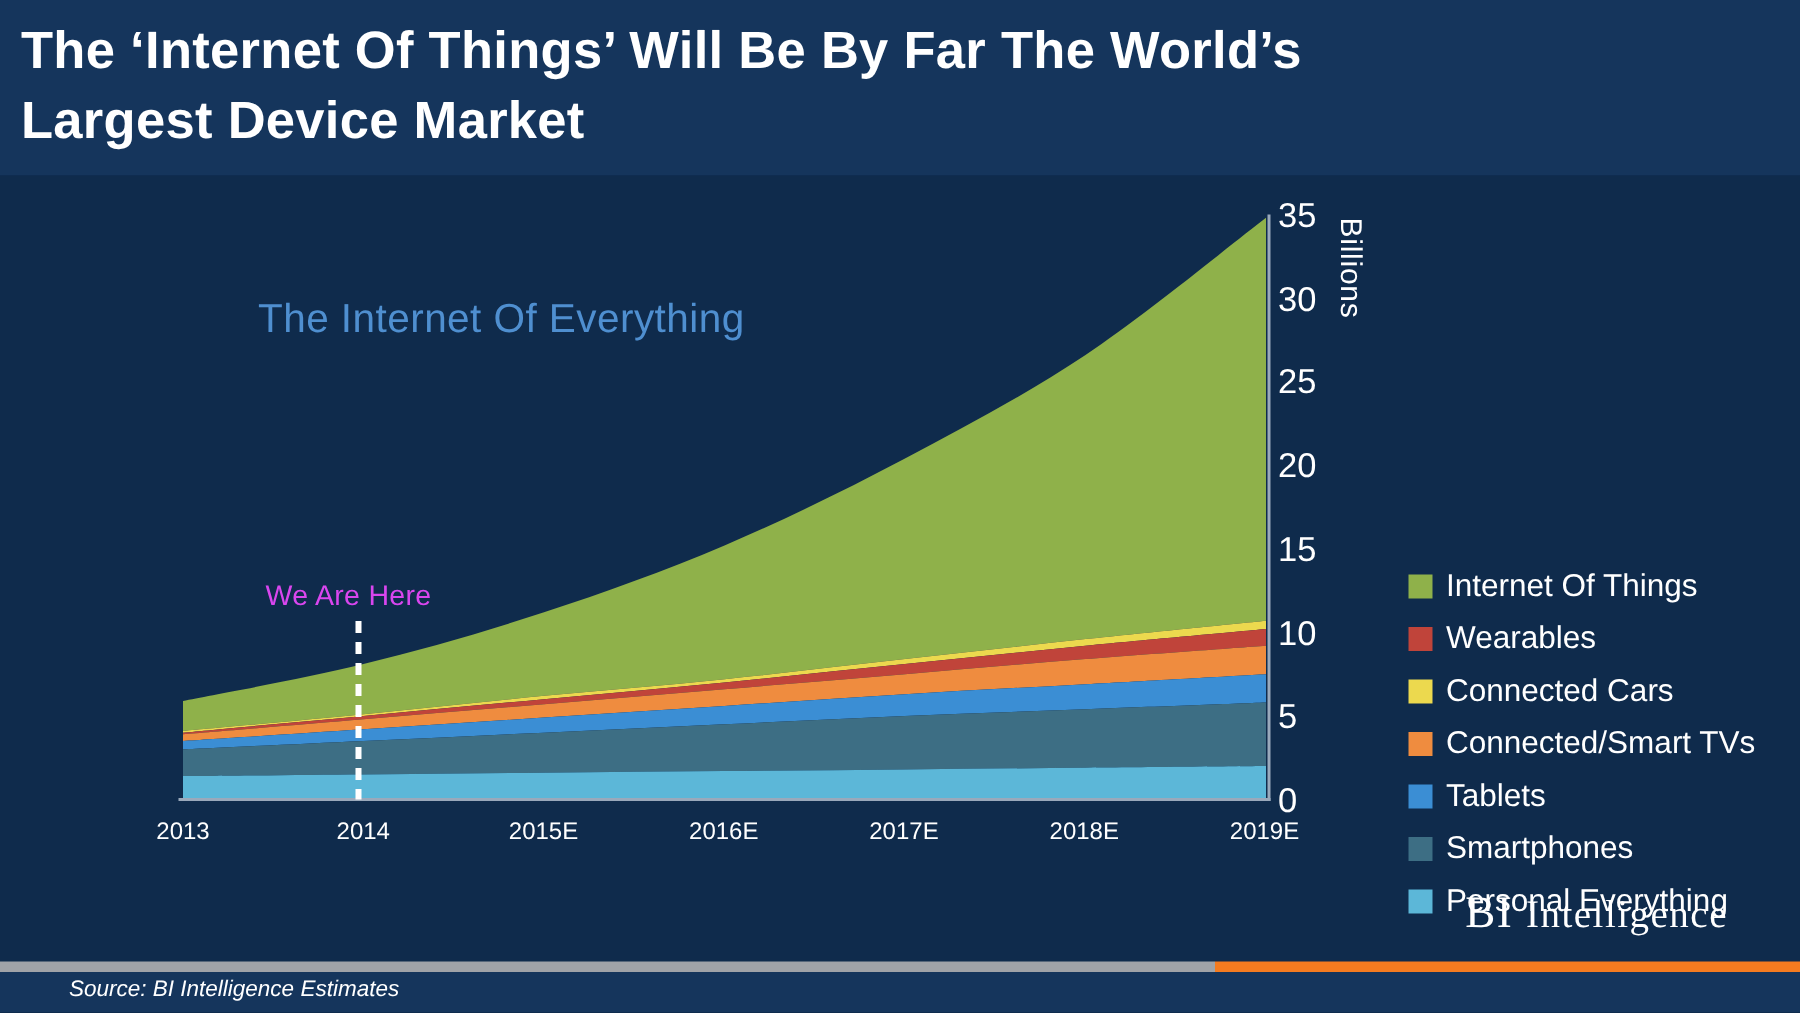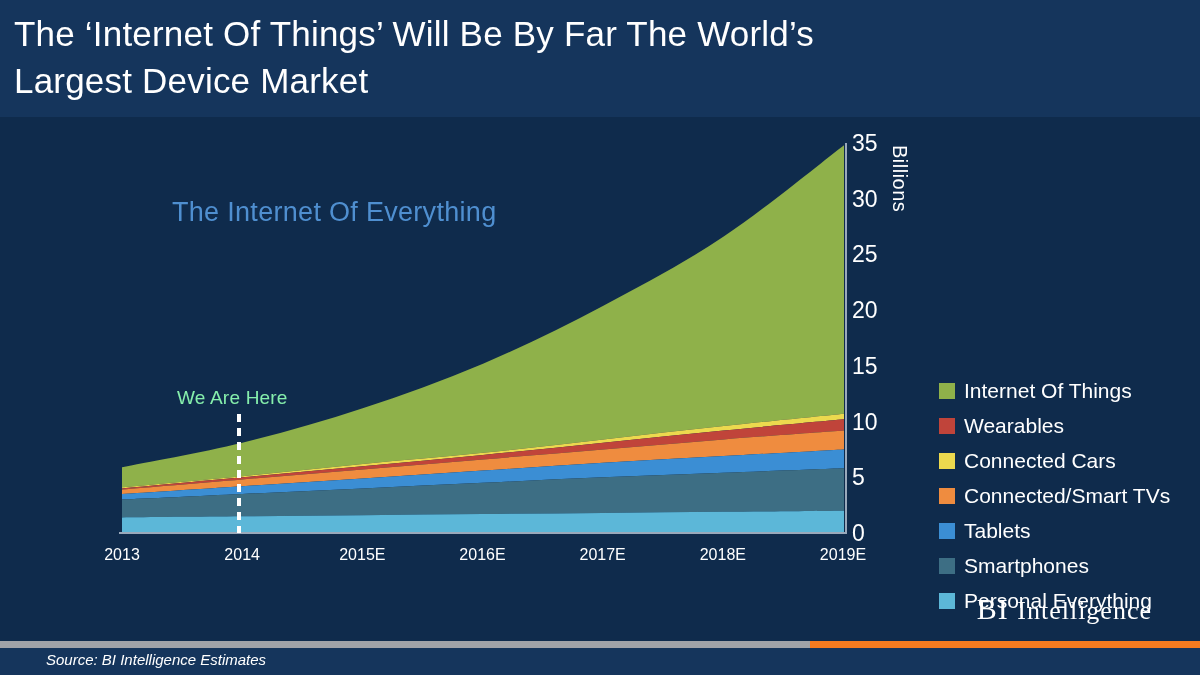--- a/index.html
+++ b/index.html
@@ -27,21 +27,21 @@
     background: #15355c;
     box-sizing: border-box;
   }
   #title {
     position: absolute;
     left: 14px; top: 10px;
     width: 1050px;
     color: #ffffff;
     font-size: 35px;
     line-height: 47px;
-    font-weight: 400;
+    font-weight: 700;
     letter-spacing: 0.2px;
     white-space: pre-line;
   }
   
   #chart-area {
     position: absolute;
     left: 0; top: 117px;
     width: 1200px; height: 471px;
     background: #0f2b4c;
   }
@@ -96,21 +96,21 @@
   #ioe-annotation {
     position: absolute;
     left: 172px; top: 80px;
     color: #4f8fd0;
     font-size: 27px;
     letter-spacing: 0.3px;
   }
   #weare-annotation {
     position: absolute;
     left: 177px; top: 270px;
-    color: #86efac;
+    color: #d946ef;
     font-size: 19px;
     letter-spacing: 0.2px;
   }
   #weare-line {
     position: absolute;
     left: 237px; top: 297px;
     width: 4px; height: 119px;
     background: repeating-linear-gradient(
       to bottom,
       #ffffff 0px, #ffffff 8px,

